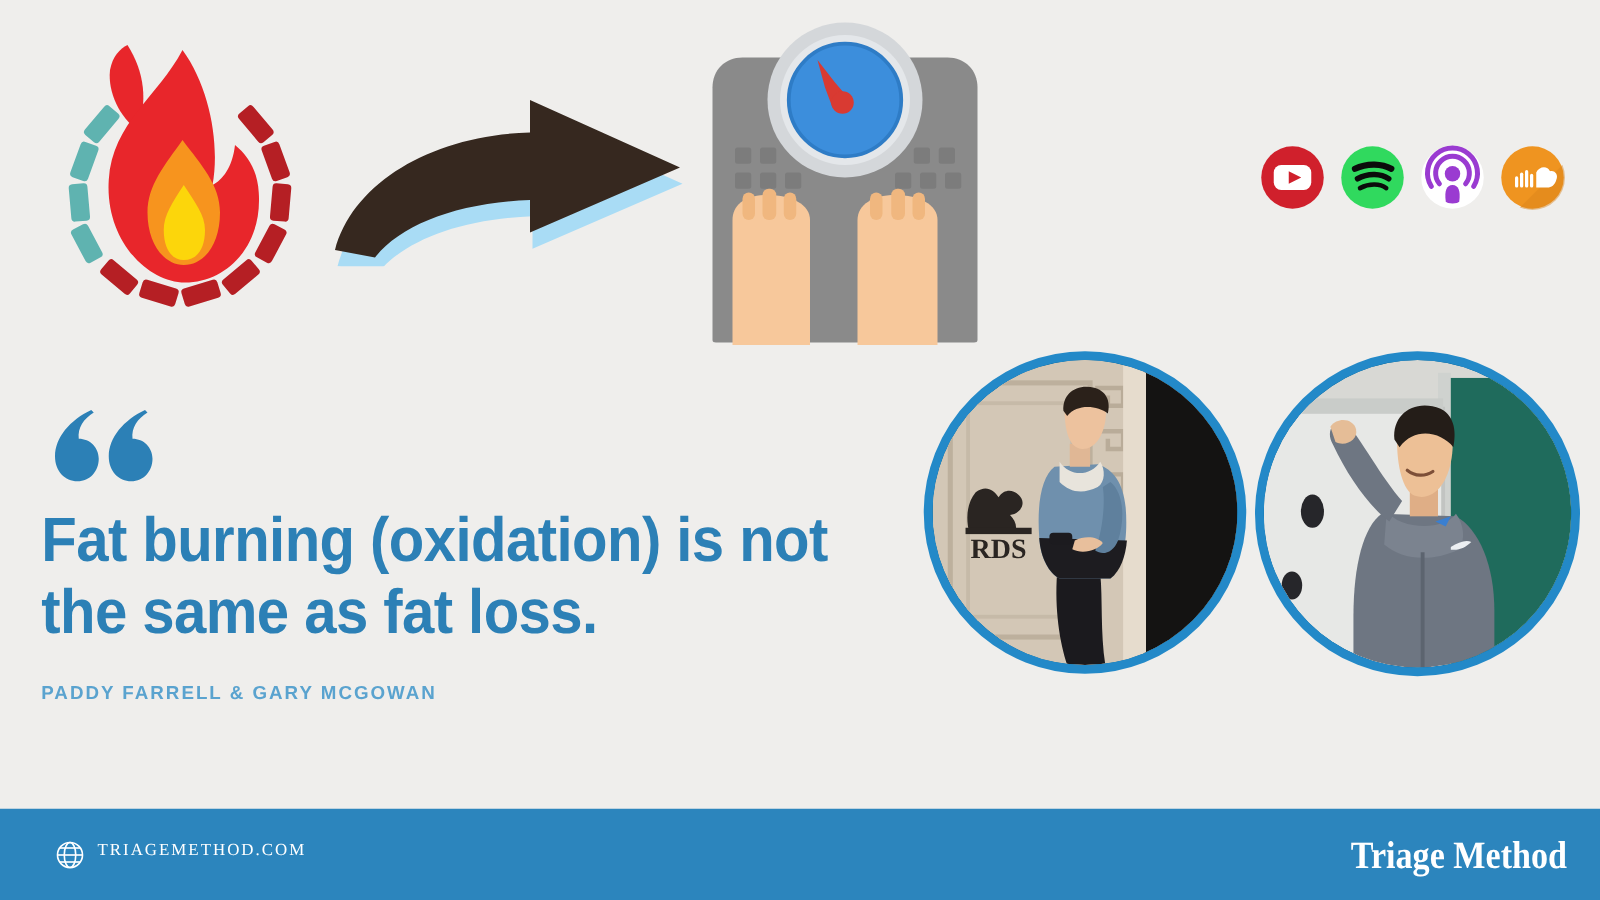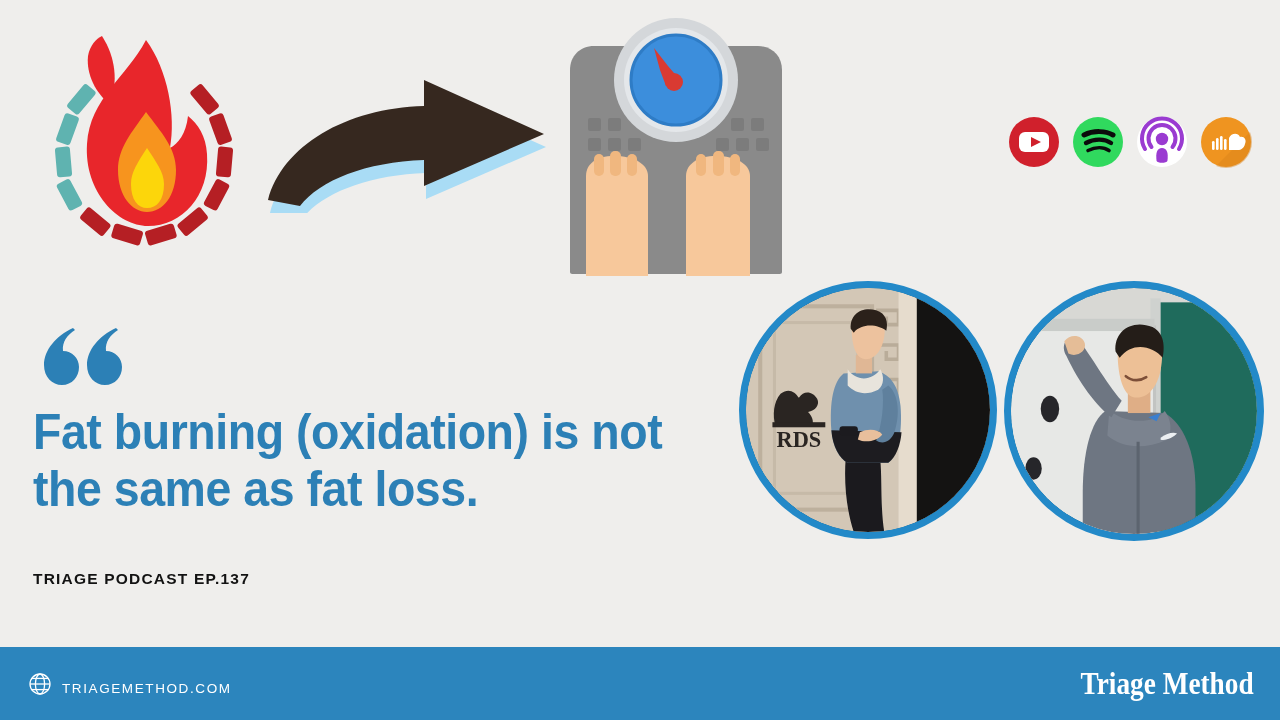--- a/index.html
+++ b/index.html
@@ -63,22 +63,22 @@
   .photo-a{left:739px;top:281px;width:244px;height:244px;}
   .photo-b{left:1004px;top:281px;width:246px;height:246px;}
   .photo svg{display:block;width:100%;height:100%;}
 
   
   .footer{
     position:absolute;left:0;bottom:0;width:1280px;height:73px;
     background:#2c85bd;
   }
   .footer-left{
-    position:absolute;left:28px;top:50%;transform:translateY(-50%);
-    display:flex;align-items:flex-end;gap:10px;
+    position:absolute;left:44px;top:50%;transform:translateY(-50%);
+    display:flex;align-items:flex-start;gap:10px;font-family:Liberation Serif, serif;
   }
   .globe-ico{width:24px;height:24px;display:block;}
   .footer-url{
     color:#ffffff;font-size:13.5px;letter-spacing:1.6px;
     font-weight:400;text-transform:uppercase;
   }
   .footer-logo{
     position:absolute;right:26px;top:50%;transform:translateY(-50%);
     color:#ffffff;
     font-family:"Liberation Serif","DejaVu Serif",serif;
@@ -231,21 +231,21 @@
                  C 32 59, 39 51, 39 41 C 39 32, 32 25, 23 25
                  C 22 16, 27 9, 35 4 Z"></path>
         <path d="M76 2 C 59 10, 47 24, 47 39 C 47 51, 55 59, 65 59
                  C 75 59, 82 51, 82 41 C 82 32, 75 25, 66 25
                  C 65 16, 70 9, 78 4 Z"></path>
       </g>
     </svg>
   </div>
 
   <div class="quote-text">Fat burning (oxidation) is not the same as fat loss.</div>
-  <div class="epline">Triage Podcast Ep.137</div>
+  <div class="byline">Paddy Farrell &amp; Gary McGowan</div>
 
   <div class="photo photo-a">
     <svg viewBox="0 0 240 240" xmlns="http://www.w3.org/2000/svg">
       <defs>
         <clipPath id="cA">
             <circle cx="120" cy="120" r="120"></circle>
           </clipPath>
       </defs>
       <g clip-path="url(#cA)">
         <rect width="240" height="240" fill="#cfc3b2"></rect>

